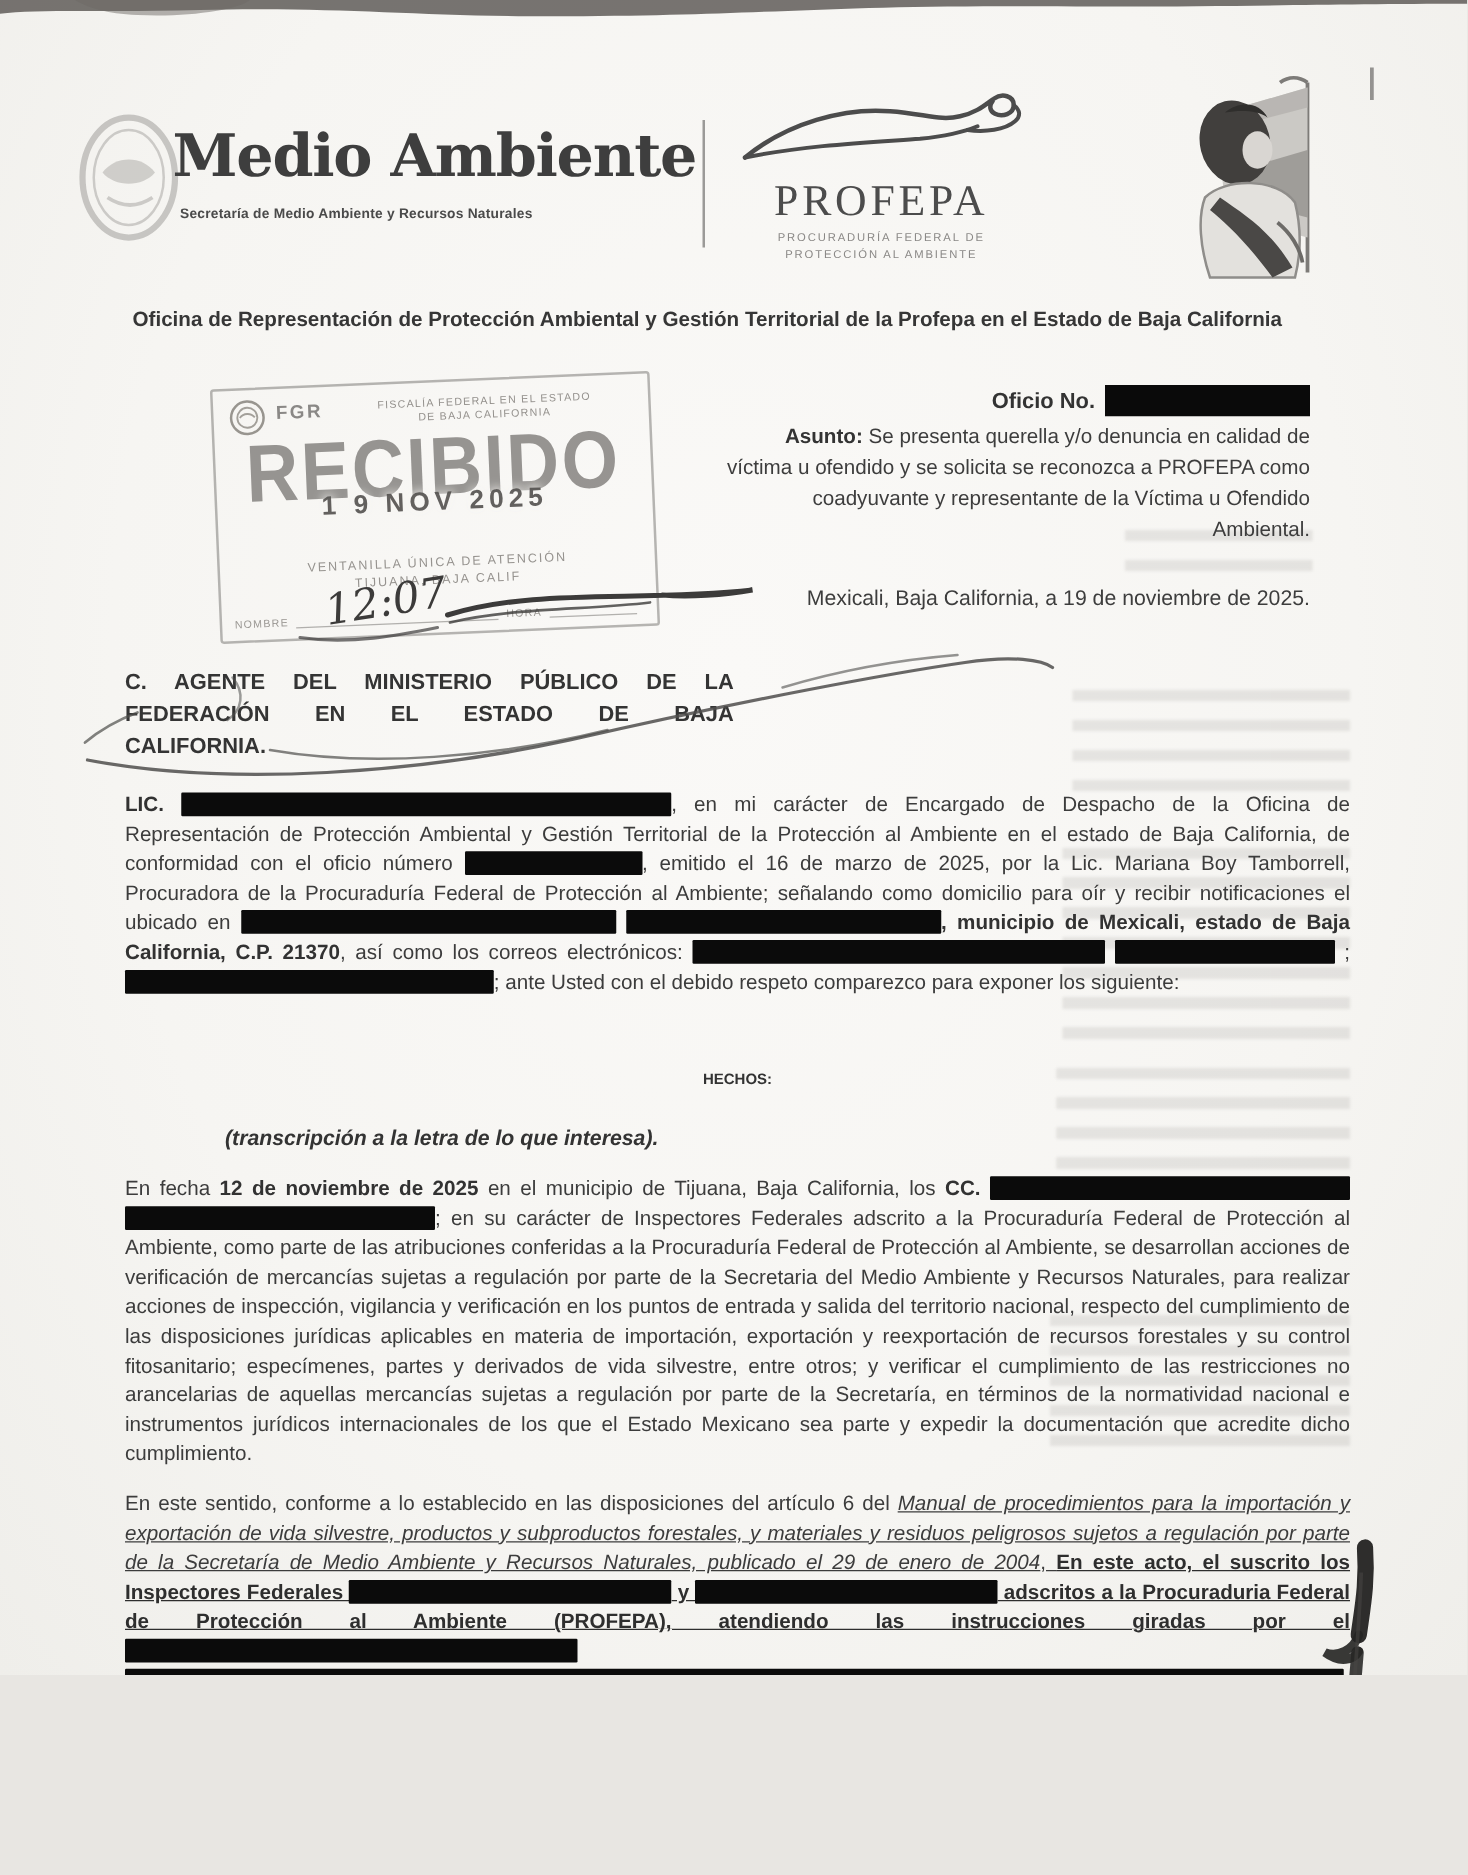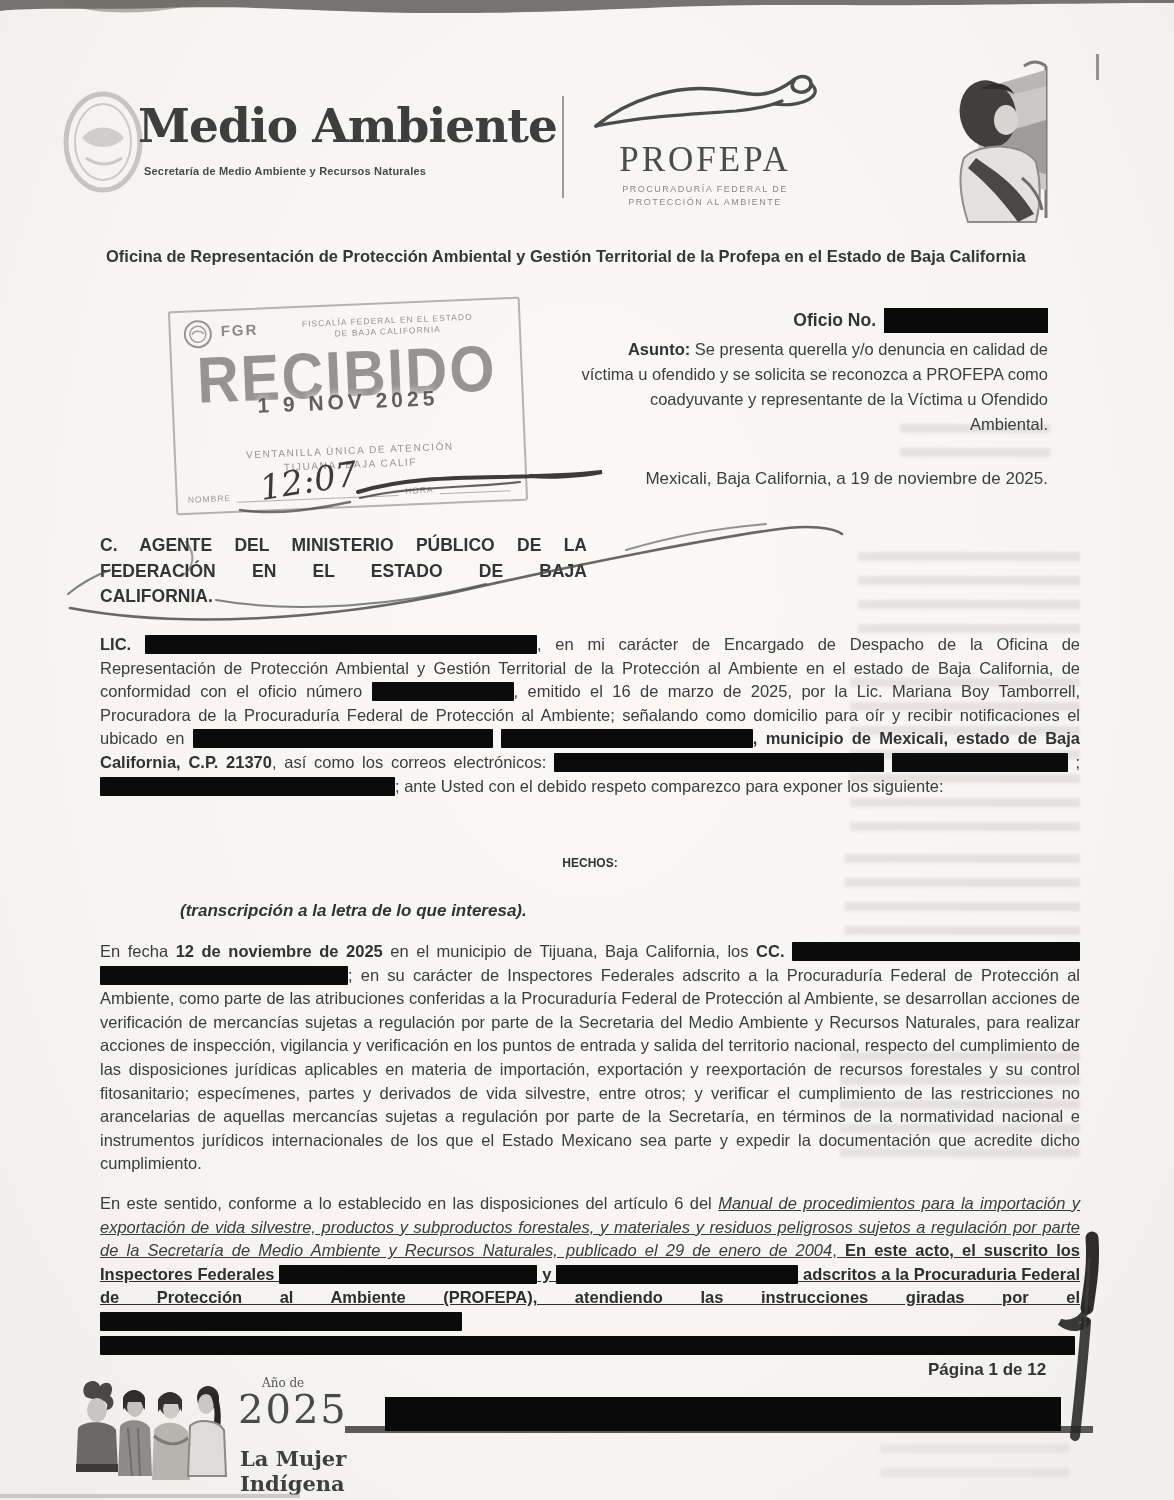--- a/index.html
+++ b/index.html
@@ -1,17 +1,17 @@
 <!DOCTYPE html>
 <html><head>
 <meta charset="utf-8">
 <style>
   html,body{margin:0;padding:0;background:#e8e6e2;}
   .page{
-    position:relative;width:1174px;height:1500px;margin:0 auto;
+    position:relative;width:1174px;height:1340px;margin:0 auto;
     background:
       radial-gradient(ellipse at 50% 40%, #faf9f7 0%, #f6f5f2 60%, #efeeea 100%);
     overflow:hidden;
     font-family:"Liberation Sans", sans-serif;
     color:#3b3b3b;
   }
   .abs{position:absolute;}
   
   .scan-edge{left:0;top:0;width:1174px;height:22px;z-index:4;pointer-events:none;}
   

